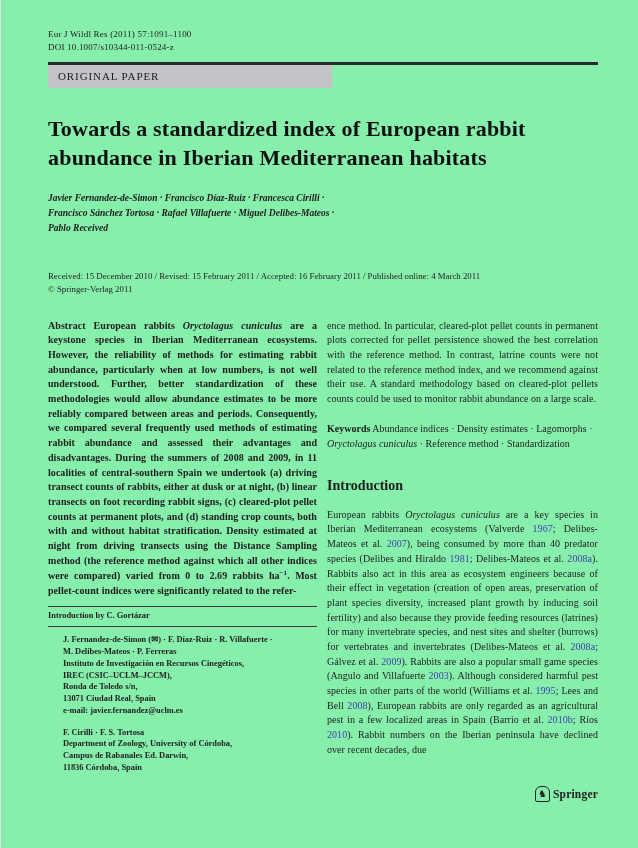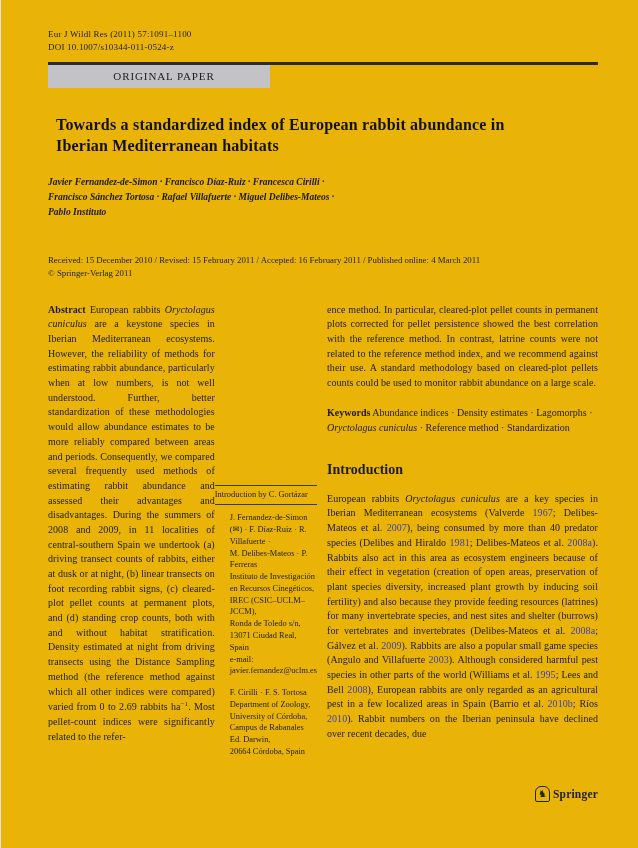--- a/index.html
+++ b/index.html
@@ -1,27 +1,27 @@
 <!DOCTYPE html>
 <html><head>
 <meta charset="utf-8">
 <style>
   html,body{margin:0;padding:0;background:#ffffff;}
   body{width:638px;height:848px;position:relative;font-family:"Liberation Serif",serif;color:#1c1c1c;}
-  .page{position:absolute;inset:0;box-sizing:border-box;padding:28px 40px 0 47px;border-left:1px solid #e3e3e3;background:#eab308;}
+  .page{position:absolute;inset:0;box-sizing:border-box;padding:28px 40px 0 47px;border-left:1px solid #e3e3e3;background:#86efac;}
   .jref{font-size:9px;line-height:1.45;letter-spacing:.2px;color:#222;}
   .rule-thick{height:2.5px;background:#2b2b2b;margin-top:8px;}
-  .section-box{width:222px;height:23px;background:#c3c3c7;display:flex;align-items:center;box-sizing:border-box;padding-left:10px;justify-content:center;}
+  .section-box{width:284px;height:23px;background:#c3c3c7;display:flex;align-items:center;box-sizing:border-box;padding-left:10px;}
   .section-box span{font-size:11px;letter-spacing:.9px;color:#1d1d1d;}
-  h1.title{margin:26px 8px 0;font-size:16px;line-height:1.33;font-weight:bold;max-width:478px;letter-spacing:.2px;color:#111;}
+  h1.title{margin:26px 0 0;font-size:22px;line-height:1.33;font-weight:bold;max-width:478px;letter-spacing:.2px;color:#111;}
   .authors{margin-top:19px;font-size:9.5px;font-weight:bold;line-height:1.55;color:#1a1a1a;font-style:italic;}
   .dates{margin-top:35px;font-size:8.8px;line-height:1.5;color:#222;}
   .columns{display:flex;gap:10px;margin-top:22px;height:455px;}
   .col{box-sizing:border-box;}
-  .col.left{width:271px;display:flex;flex-direction:row;}
+  .col.left{width:271px;display:flex;flex-direction:column;font-weight:bold;}
   .col.right{width:273px;}
   p.body-par{margin:0;font-size:10px;line-height:1.47;text-align:justify;letter-spacing:.05px;}
   p.keywords{margin:14px 0 0;font-size:10px;line-height:1.5;text-align:left;}
   h2.section-h{margin:27px 0 0;font-size:14px;font-weight:bold;}
   .intro-par{margin-top:14px !important;}
   sup{font-size:7px;}
   .cite{color:#3f41ad;}
   .footnotes{margin-top:auto;font-size:8.4px;line-height:1.4;color:#1e1e1e;}
   .fn-rule{border-top:1px solid #3a3a3a;height:0;}
   .fn-comm{margin:3px 0 4px;}
@@ -42,21 +42,21 @@
   <div class="rule-thick"></div>
   <div class="section-box">
     <span>ORIGINAL PAPER</span>
   </div>
 
   <h1 class="title">Towards a standardized index of European rabbit abundance in Iberian Mediterranean habitats</h1>
 
   <div class="authors">
     <div>Javier Fernandez-de-Simon · Francisco Díaz-Ruiz · Francesca Cirilli ·</div>
     <div>Francisco Sánchez Tortosa · Rafael Villafuerte · Miguel Delibes-Mateos ·</div>
-    <div>Pablo Instituto</div>
+    <div>Pablo Received</div>
   </div>
 
   <div class="dates">
     <div>Received: 15 December 2010 / Revised: 15 February 2011 / Accepted: 16 February 2011 / Published online: 4 March 2011</div>
     <div>© Springer-Verlag 2011</div>
   </div>
 
   <div class="columns">
 
     <div class="col left">
@@ -72,21 +72,21 @@
           <div>Instituto de Investigación en Recursos Cinegéticos,</div>
           <div>IREC (CSIC–UCLM–JCCM),</div>
           <div>Ronda de Toledo s/n,</div>
           <div>13071 Ciudad Real, Spain</div>
           <div>e-mail: javier.fernandez@uclm.es</div>
         </div>
         <div class="fn-block second">
           <div>F. Cirilli · F. S. Tortosa</div>
           <div>Department of Zoology, University of Córdoba,</div>
           <div>Campus de Rabanales Ed. Darwin,</div>
-          <div>20664 Córdoba, Spain</div>
+          <div>11836 Córdoba, Spain</div>
         </div>
       </div>
     </div>
 
     <div class="col right">
       <p class="body-par">ence method. In particular, cleared-plot pellet counts in permanent plots corrected for pellet persistence showed the best correlation with the reference method. In contrast, latrine counts were not related to the reference method index, and we recommend against their use. A standard methodology based on cleared-plot pellets counts could be used to monitor rabbit abundance on a large scale.</p>
       <p class="keywords"><b>Keywords</b> Abundance indices · Density estimates · Lagomorphs · <i>Oryctolagus cuniculus</i> · Reference method · Standardization</p>
       <h2 class="section-h">Introduction</h2>
       <p class="body-par intro-par">European rabbits <i>Oryctolagus cuniculus</i> are a key species in Iberian Mediterranean ecosystems (Valverde <span class="cite">1967</span>; Delibes-Mateos et al. <span class="cite">2007</span>), being consumed by more than 40 predator species (Delibes and Hiraldo <span class="cite">1981</span>; Delibes-Mateos et al. <span class="cite">2008a</span>). Rabbits also act in this area as ecosystem engineers because of their effect in vegetation (creation of open areas, preservation of plant species diversity, increased plant growth by inducing soil fertility) and also because they provide feeding resources (latrines) for many invertebrate species, and nest sites and shelter (burrows) for vertebrates and invertebrates (Delibes-Mateos et al. <span class="cite">2008a</span>; Gálvez et al. <span class="cite">2009</span>). Rabbits are also a popular small game species (Angulo and Villafuerte <span class="cite">2003</span>). Although considered harmful pest species in other parts of the world (Williams et al. <span class="cite">1995</span>; Lees and Bell <span class="cite">2008</span>), European rabbits are only regarded as an agricultural pest in a few localized areas in Spain (Barrio et al. <span class="cite">2010b</span>; Ríos <span class="cite">2010</span>). Rabbit numbers on the Iberian peninsula have declined over recent decades, due</p>
     </div>

